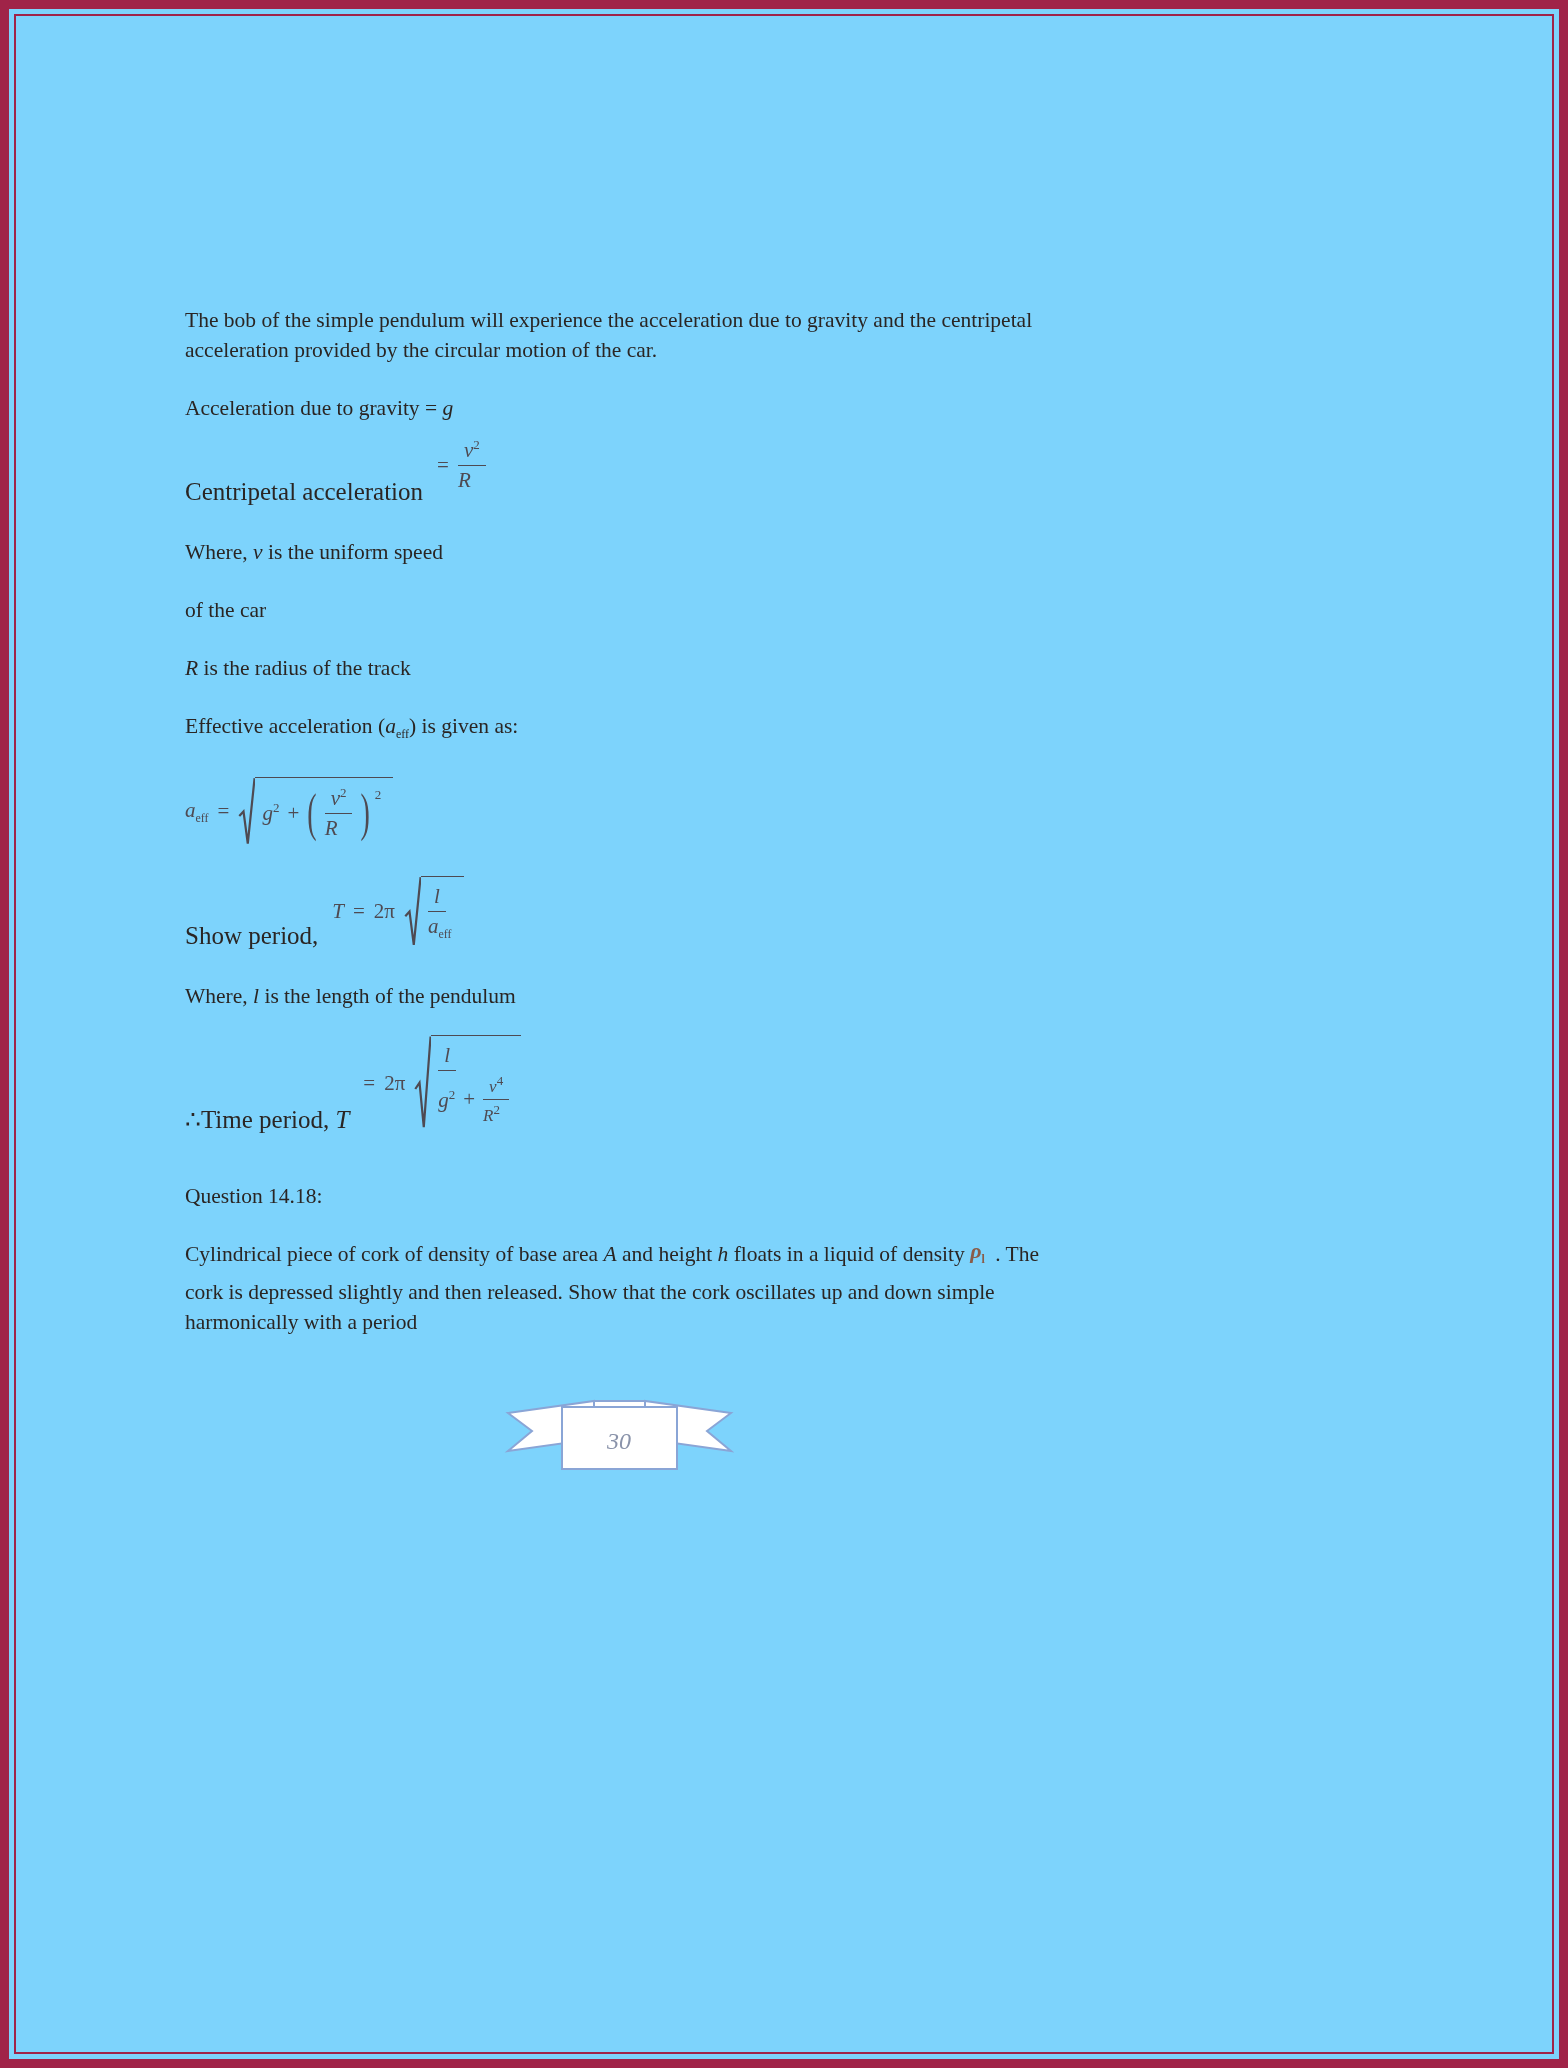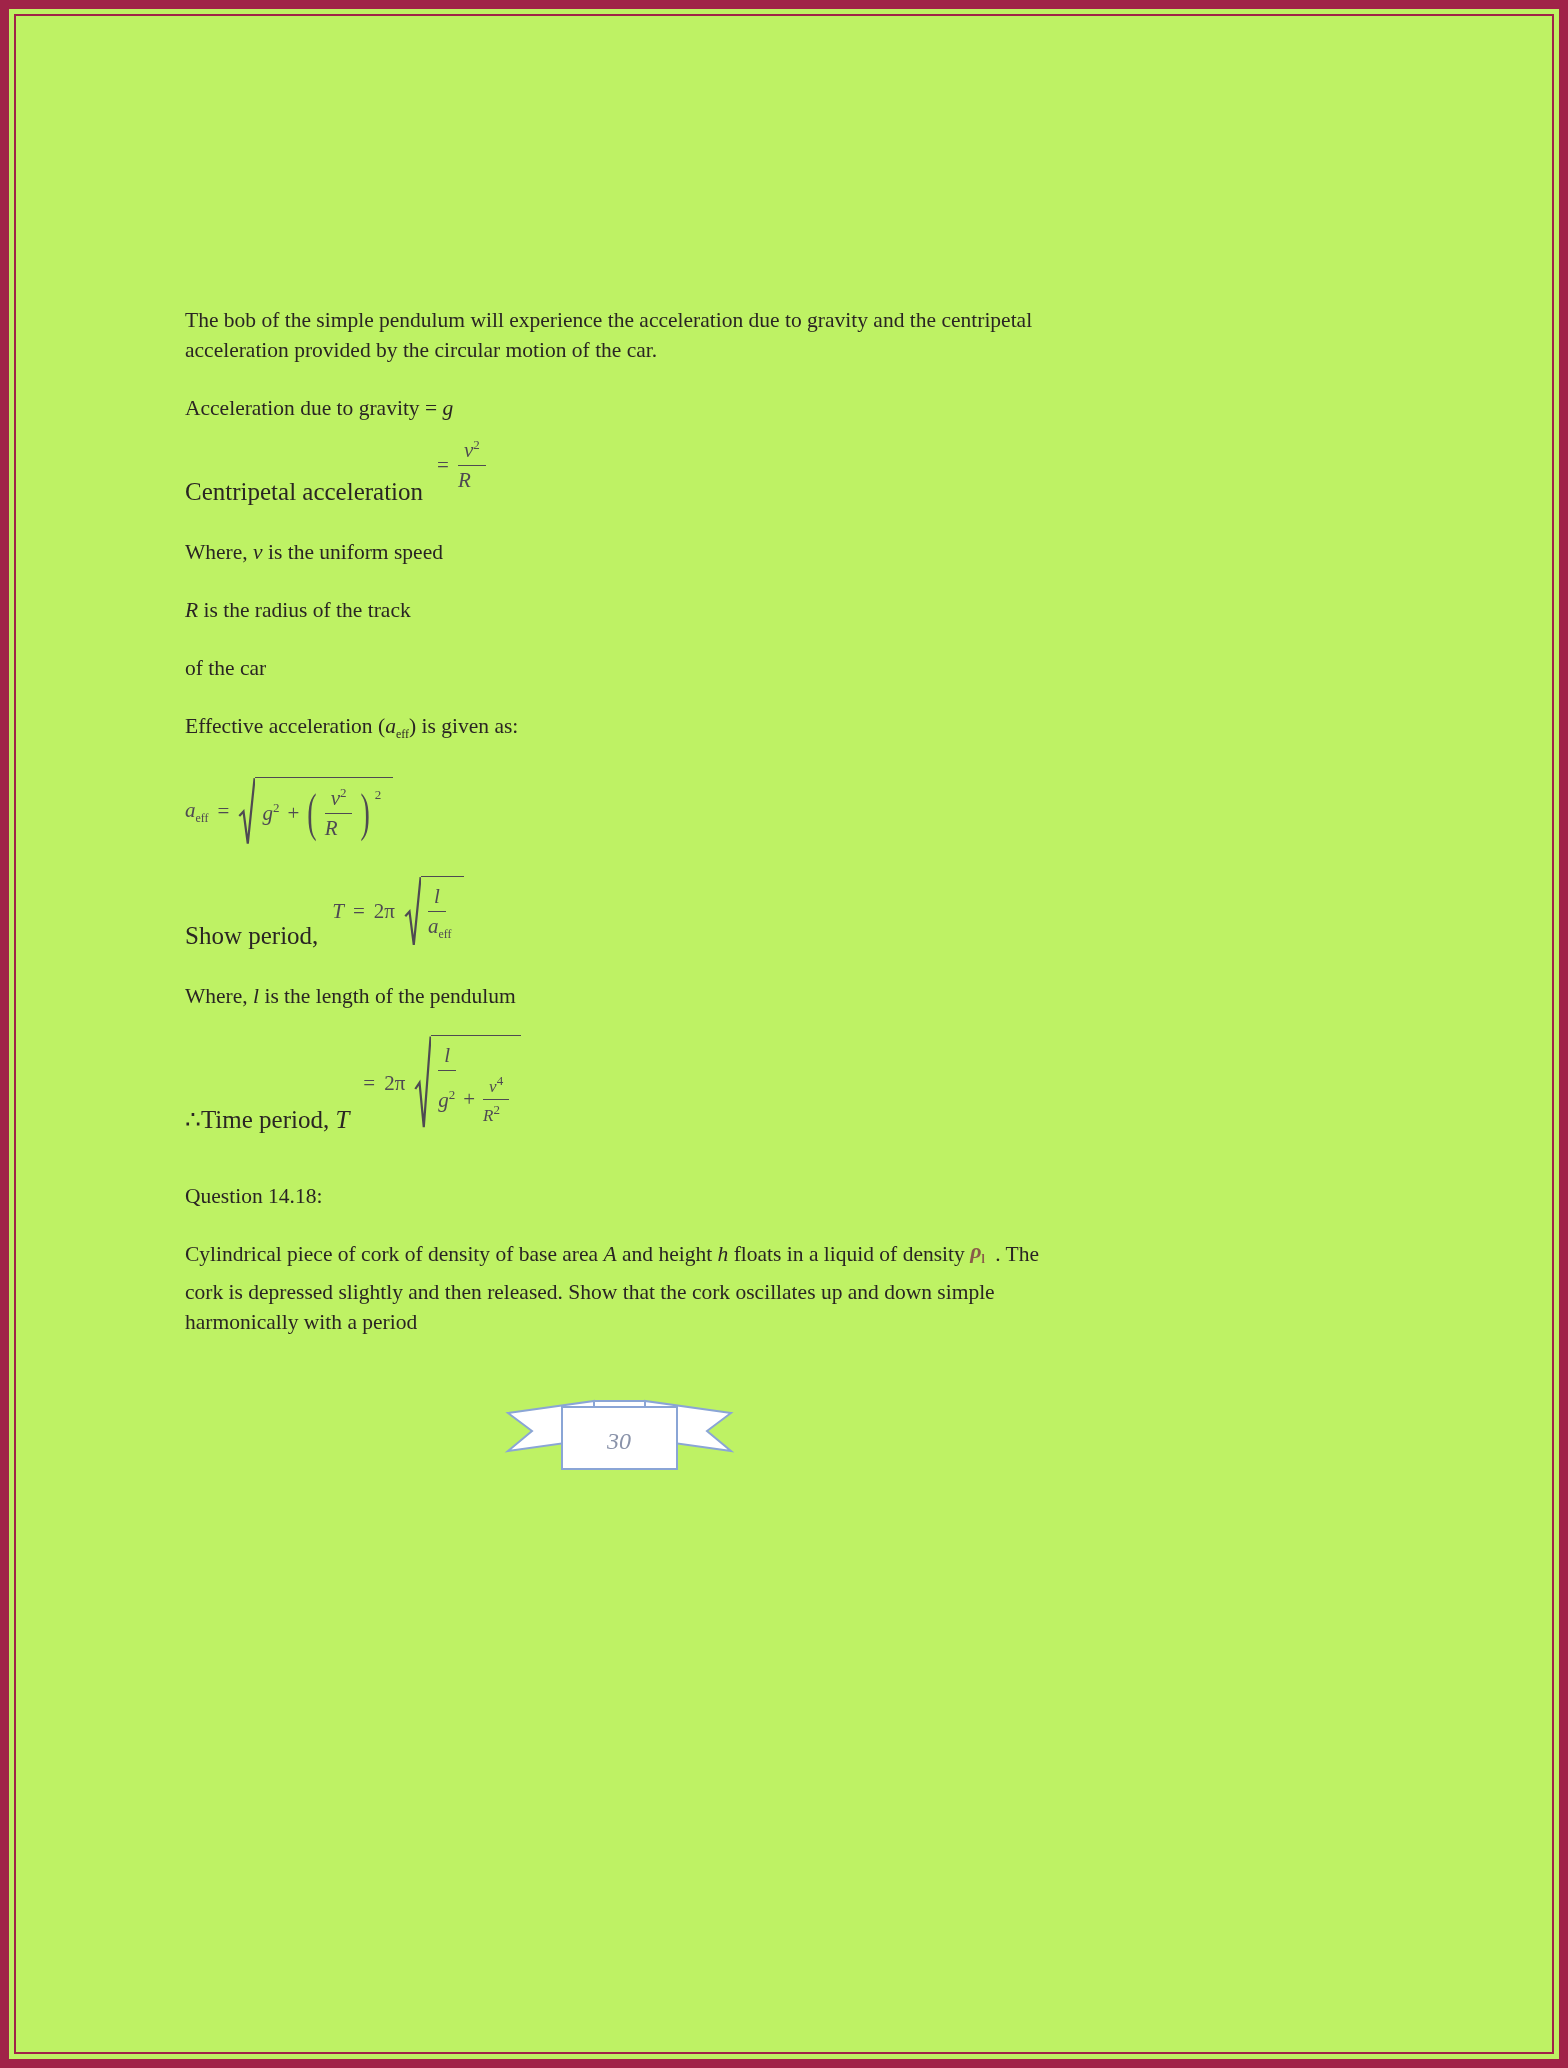--- a/index.html
+++ b/index.html
@@ -4,21 +4,21 @@
 <style>
   :root{
     --frame:#a02348;
     --ink:#2a2523;
     --fink:#4e4a52;
     --blue:#8aa5d6;
   }
   *{box-sizing:border-box;}
   html,body{margin:0;padding:0;background:#ffffff;}
   body{width:1568px;height:2068px;font-family:"Liberation Serif", serif;color:var(--ink);}
-  .page{width:1568px;height:2068px;border:9px solid var(--frame);position:relative;background:#bef264;overflow:hidden;}
+  .page{width:1568px;height:2068px;border:9px solid var(--frame);position:relative;background:#7dd3fc;overflow:hidden;}
   .inner-frame{position:absolute;inset:5px;border:2px solid var(--frame);pointer-events:none;}
   .content{margin-left:176px;padding-top:296px;width:868px;}
   p.para{font-size:21.5px;line-height:30px;margin:0 0 28px;}
   i{font-style:italic;}
   sup.s{font-size:13px;}
   sub.s{font-size:12px;}
 
   
   .formula-row{display:flex;align-items:flex-end;gap:14px;margin:6px 0 30px;}
   .flabel{font-size:25px;line-height:30px;white-space:nowrap;}
@@ -66,23 +66,23 @@
         <span>=</span>
         <span class="frac">
           <span class="num"><i>v</i><sup class="s">2</sup></span>
           <span class="den"><i>R</i></span>
         </span>
       </span>
     </div>
 
     <p class="para"><span>Where, </span><i>v</i><span> is the uniform speed</span></p>
 
+    <p class="para">of the car</p>
+
     <p class="para"><i>R</i><span> is the radius of the track</span></p>
-
-    <p class="para">of the car</p>
 
     <p class="para"><span>Effective acceleration (</span><i>a</i><sub class="s">eff</sub><span>) is given as:</span></p>
 
     <div class="formula-row aeff-row">
       <span class="math">
         <span><i>a</i><sub class="s">eff</sub></span>
         <span>=</span>
         <span class="sqrt">
           <svg class="rad" viewBox="0 0 20 60" preserveAspectRatio="none">
               <path d="M1.5 34 L6.5 30 L11.5 58 L19.5 1" stroke="#4e4a52" stroke-width="2.2" fill="none" vector-effect="non-scaling-stroke"></path>

